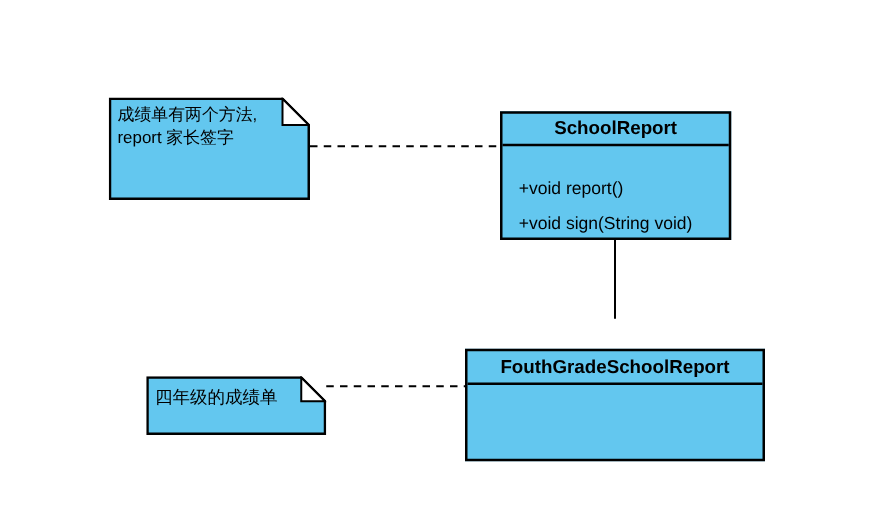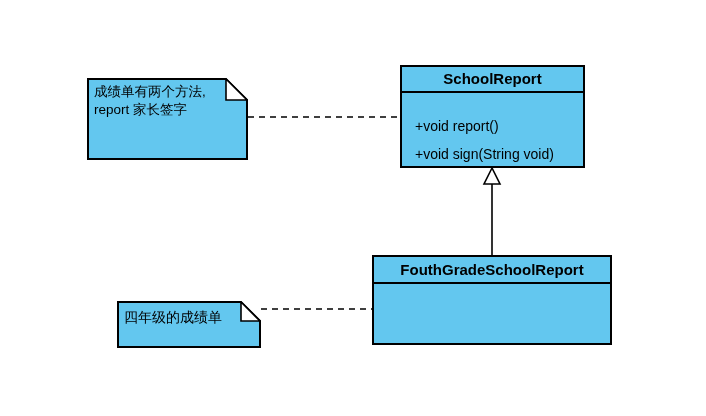--- a/index.html
+++ b/index.html
@@ -24,20 +24,21 @@
   #note-top{left:87px;top:78px;width:161px;height:82px;}
   #note-bottom{left:117px;top:301px;width:144px;height:47px;}
   #note-bottom .note-text{padding-top:7px;font-size:14px;}
 
   
   .uml-class{
     position:absolute;
     background:var(--node-fill,#63c7ef);
     border:2px solid var(--node-stroke,#000);
     box-sizing:border-box;
+    margin-top:24px;
   }
   #class-schoolreport{left:400px;top:65px;width:185px;height:103px;}
   #class-fouthgrade{left:372px;top:255px;width:240px;height:90px;}
   .class-title{
     border-bottom:2px solid var(--node-stroke,#000);
     font-weight:bold;font-size:15px;color:#000;
     text-align:center;
     height:24px;line-height:24px;
     overflow:hidden;white-space:nowrap;
   }

